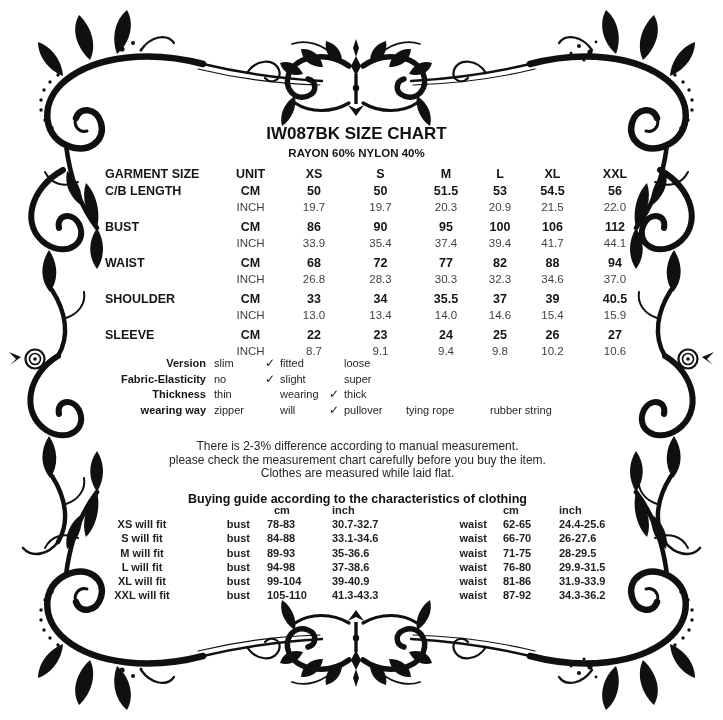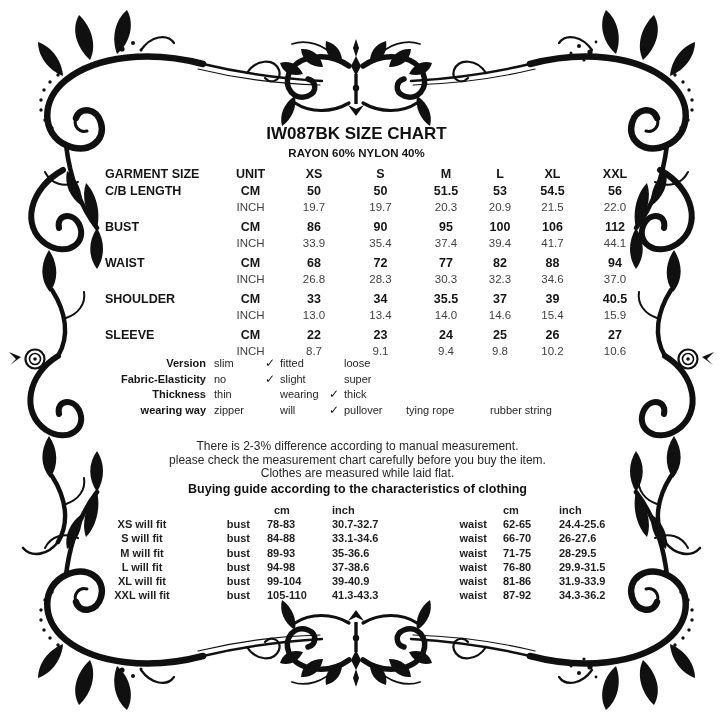--- a/index.html
+++ b/index.html
@@ -33,21 +33,21 @@
   .frow{display:grid;grid-template-columns:166px 46px 20px 44px 20px 62px 84px 106px;
     height:15.5px;line-height:15.5px;font-size:11px;}
   .frow > div{white-space:nowrap;}
   .flabel{text-align:right;padding-right:8px;font-weight:bold;color:#151515;}
   .fopt{text-align:left;color:#262626;}
   .fchk{text-align:center;font-size:12px;color:#151515;}
 
   
   .notes{position:absolute;left:0;right:8px;top:440px;text-align:center;}
   .nline{font-size:12px;line-height:13.5px;color:#262626;}
-  .nhead{font-size:12.5px;line-height:15px;font-weight:bold;margin-top:1px;color:#111;}
+  .nhead{font-size:12.5px;line-height:15px;font-weight:bold;margin-top:11px;color:#111;}
 
   
   .guide{position:absolute;left:88px;top:503px;font-weight:bold;color:#1f1f1f;}
   .grow{display:grid;grid-template-columns:108px 64px 66px 75px 90px 68px 95px;
     height:14.2px;line-height:14.2px;font-size:11px;}
   .grow > div{white-space:nowrap;}
   .gsize{text-align:center;}
   .gpart1{text-align:right;padding-right:10px;}
   .gcm1{text-align:left;padding-left:7px;}
   .ginch1{text-align:left;padding-left:6px;}

